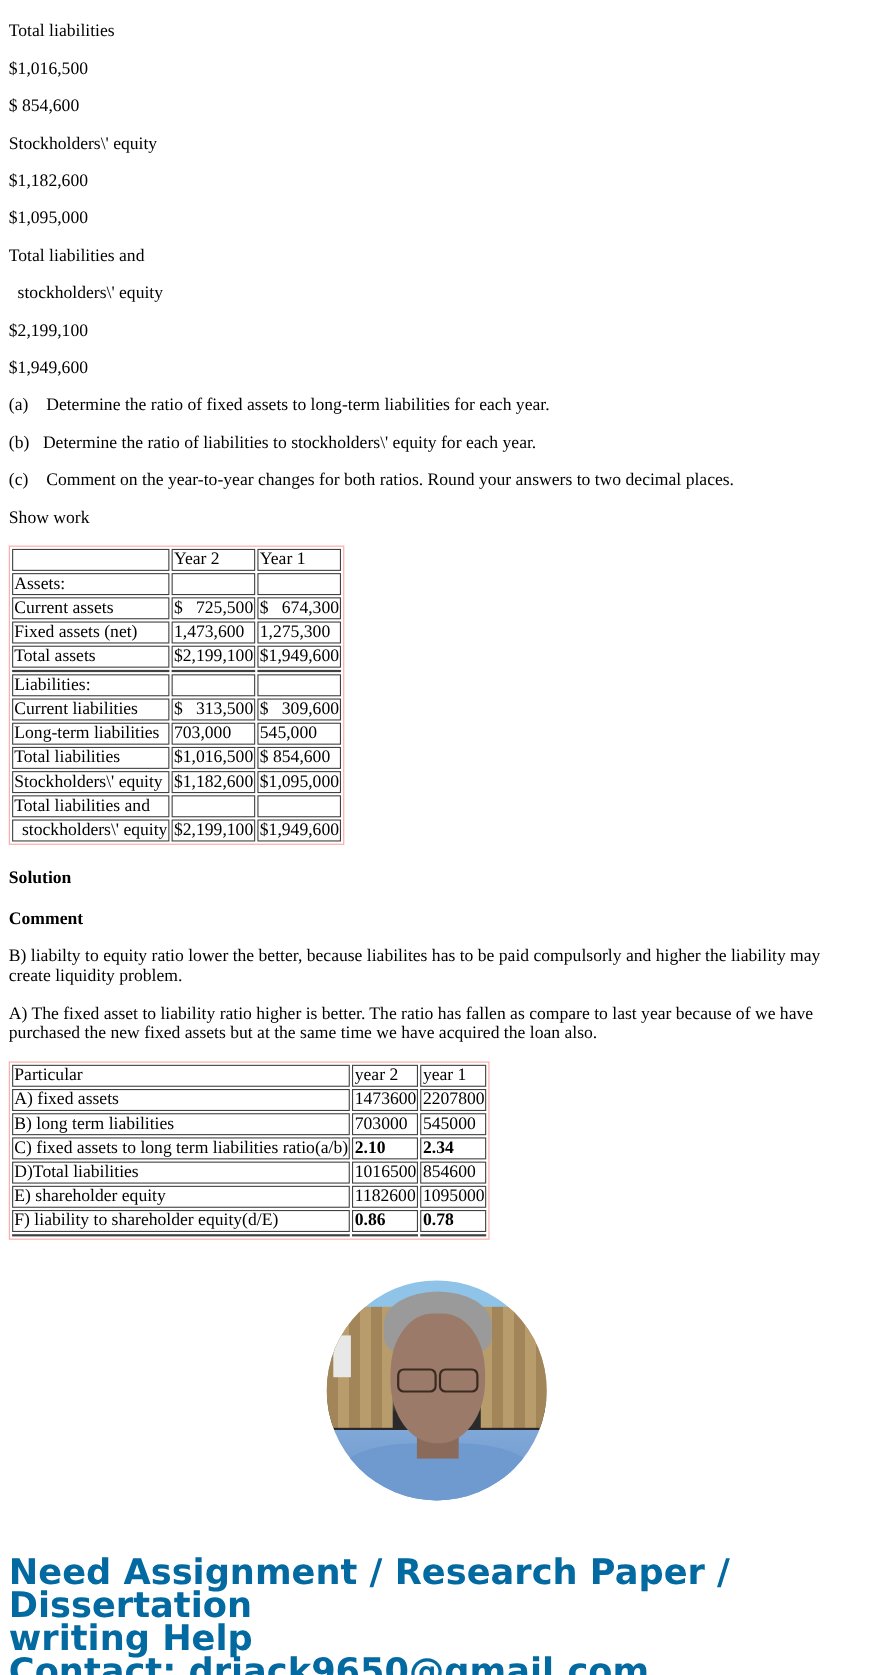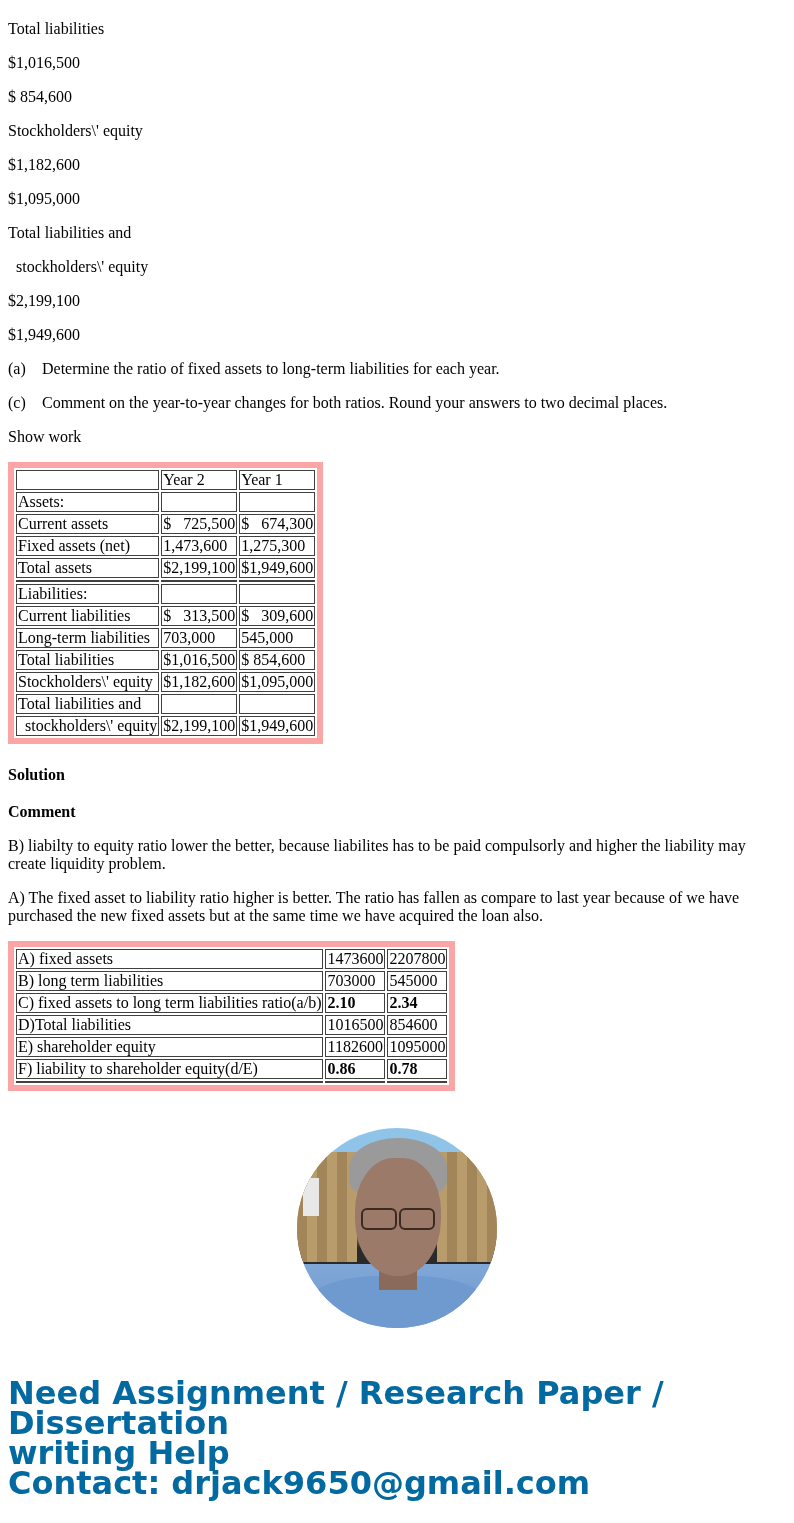--- a/index.html
+++ b/index.html
@@ -26,21 +26,21 @@
     .first-line { padding-top: 4px; }
     .indent { padding-left: 8px; }
     .q-label { display: inline-block; }
     .q-a .q-label { width: 34px; }
     .q-b .q-label { width: 31px; }
     .q-c .q-label { width: 34px; }
 
     table.bs {
       border-collapse: separate;
       border-spacing: 2px;
-      border: 6px solid #fca5a5;
+      border: 1px solid #fca5a5;
       margin: 0 0 16px 0;
     }
     table.bs td {
       border: 1px solid #404040;
       padding: 0 1px;
       height: 18px;
       line-height: 18px;
       white-space: nowrap;
       vertical-align: middle;
     }
@@ -146,20 +146,21 @@
   <p>$ 854,600</p>
   <p>Stockholders\' equity</p>
   <p>$1,182,600</p>
   <p>$1,095,000</p>
   <p>Total liabilities and</p>
   <p class="indent">stockholders\' equity</p>
   <p>$2,199,100</p>
   <p>$1,949,600</p>
 
   <p class="q-a"><span class="q-label">(a)</span><span>Determine the ratio of fixed assets to long-term liabilities for each year.</span></p>
+  <p class="q-b"><span class="q-label">(b)</span><span>Determine the ratio of liabilities to stockholders\' equity for each year.</span></p>
   <p class="q-c"><span class="q-label">(c)</span><span>Comment on the year-to-year changes for both ratios. Round your answers to two decimal places.</span></p>
   <p>Show work</p>
 
   <table class="bs">
     <tbody>
         <tr>
       <td style="width:138px"></td>
       <td style="width:70px">Year 2</td>
       <td style="width:70px">Year 1</td>
     </tr>
@@ -238,20 +239,25 @@
   </tbody>
     </table>
 
   <h2 class="solution">Solution</h2>
   <h3 class="comment">Comment</h3>
   <p>B) liabilty to equity ratio lower the better, because liabilites has to be paid compulsorly and higher the liability may create liquidity problem.</p>
   <p>A) The fixed asset to liability ratio higher is better. The ratio has fallen as compare to last year because of we have purchased the new fixed assets but at the same time we have acquired the loan also.</p>
 
   <table class="bs">
     <tbody>
+        <tr>
+      <td style="width:302px">Particular</td>
+      <td style="width:54px">year 2</td>
+      <td style="width:54px">year 1</td>
+    </tr>
     <tr>
       <td>A) fixed assets</td>
       <td>1473600</td>
       <td>2207800</td>
     </tr>
     <tr>
       <td>B) long term liabilities</td>
       <td>703000</td>
       <td>545000</td>
     </tr>

